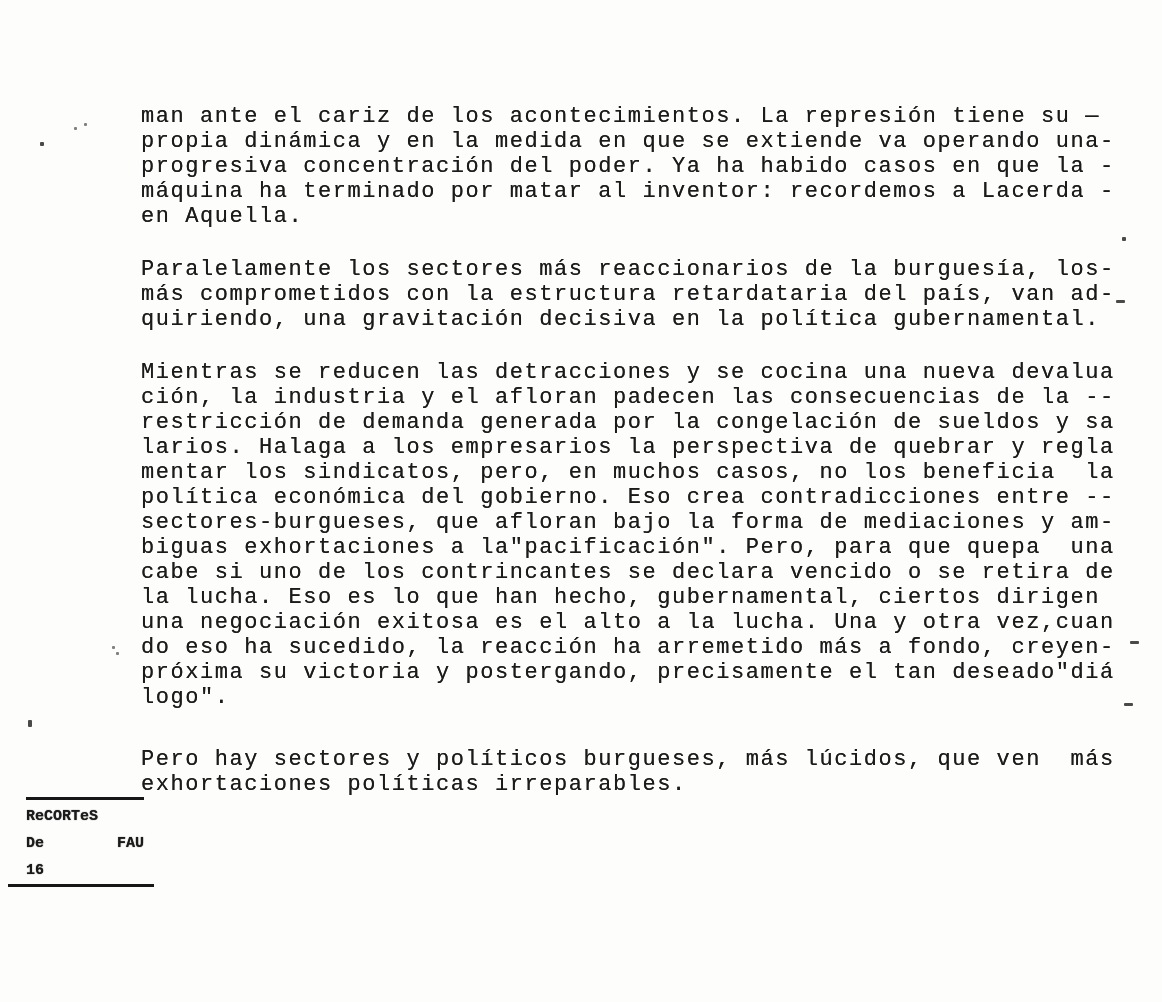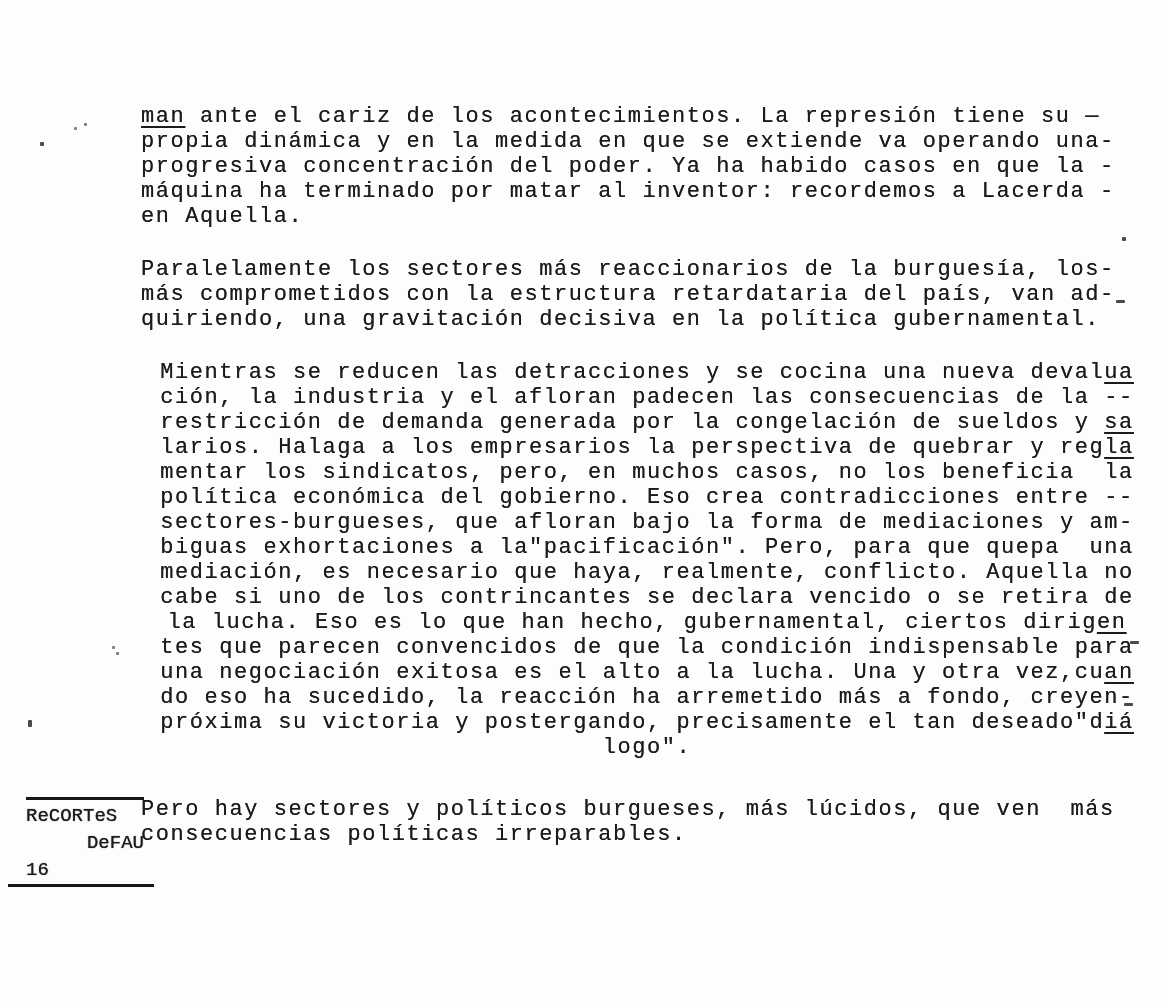--- a/index.html
+++ b/index.html
@@ -13,37 +13,36 @@
   }
   .text-block{
     position:absolute;
     left:141px;top:104px;width:1012px;
     font-size:22px;
     line-height:25px;
     letter-spacing:1.55px;
     text-shadow:0 0 0.6px rgba(15,15,15,0.75);
   }
   .para{margin:0 0 28px 0;}
-  .para.gap-lg{margin-bottom:37px;text-align:center;}
+  .para.gap-lg{margin-bottom:37px;}
   .line{white-space:pre;}
   .u{
-    text-decoration:underline;
     text-underline-offset:4px;
     text-decoration-thickness:2px;
   }
   .margin-label{
     position:absolute;
     left:26px;top:797px;width:118px;
-    font-size:19px;
+    font-size:15px;
     line-height:27px;
-    font-weight:normal;
+    font-weight:bold;
     text-shadow:0 0 1px rgba(0,0,0,0.85);
   }
   .rule-top{height:0;border-top:3px solid #171717;margin-bottom:3px;}
-  .ml-line2{display:flex;justify-content:flex-end;}
+  .ml-line2{display:flex;justify-content:space-between;}
   .bottom-rule{
     position:absolute;
     left:8px;top:884px;width:146px;height:3px;
     background:#171717;
   }
   .speck{position:absolute;background:#4a4a4a;border-radius:1px;}
   .sp-dot{width:4px;height:4px;}
   .sp-dash{width:9px;height:3px;}
   .sp-tiny{width:3px;height:3px;opacity:.7;}
 </style>
@@ -78,32 +77,30 @@
       </div>
       <div class="para gap-lg">
         <div class="line"><span>Mientras se reducen las detracciones y se cocina una nueva deval</span><span class="u">ua</span></div>
         <div class="line"><span>ción, la industria y el afloran padecen las consecuencias de la --</span></div>
         <div class="line"><span>restricción de demanda generada por la congelación de sueldos y </span><span class="u">sa</span></div>
         <div class="line"><span>larios. Halaga a los empresarios la perspectiva de quebrar y reg</span><span class="u">la</span></div>
         <div class="line"><span>mentar los sindicatos, pero, en muchos casos, no los beneficia  la</span></div>
         <div class="line"><span>política económica del gobierno. Eso crea contradicciones entre --</span></div>
         <div class="line"><span>sectores-burgueses, que afloran bajo la forma de mediaciones y am-</span></div>
         <div class="line"><span>biguas exhortaciones a la"pacificación". Pero, para que quepa  una</span></div>
-        <div class="line"><span>mediación, es necesario que haya, realmente, conflicto. Aquella no</span></div>
         <div class="line"><span>cabe si uno de los contrincantes se declara vencido o se retira de</span></div>
         <div class="line"><span>la lucha. Eso es lo que han hecho, gubernamental, ciertos dirig</span><span class="u">en</span></div>
-        <div class="line"><span>tes que parecen convencidos de que la condición indispensable para</span></div>
         <div class="line"><span>una negociación exitosa es el alto a la lucha. Una y otra vez,cu</span><span class="u">an</span></div>
         <div class="line"><span>do eso ha sucedido, la reacción ha arremetido más a fondo, creyen-</span></div>
         <div class="line"><span>próxima su victoria y postergando, precisamente el tan deseado"d</span><span class="u">iá</span></div>
         <div class="line"><span>logo".</span></div>
       </div>
       <div class="para">
         <div class="line"><span>Pero hay sectores y políticos burgueses, más lúcidos, que ven  más</span></div>
-        <div class="line"><span>consecuencias políticas irreparables.</span></div>
+        <div class="line"><span>exhortaciones políticas irreparables.</span></div>
       </div>
     </div>
 
   <div class="speck sp-tiny" style="left:74px;top:127px;"></div>
   <div class="speck sp-tiny" style="left:84px;top:123px;"></div>
   <div class="speck sp-dot" style="left:40px;top:142px;"></div>
   <div class="speck sp-tiny" style="left:112px;top:646px;"></div>
   <div class="speck sp-tiny" style="left:116px;top:652px;"></div>
   <div class="speck sp-dot" style="left:28px;top:720px;height:7px;"></div>
   <div class="speck sp-dot" style="left:1122px;top:237px;"></div>

